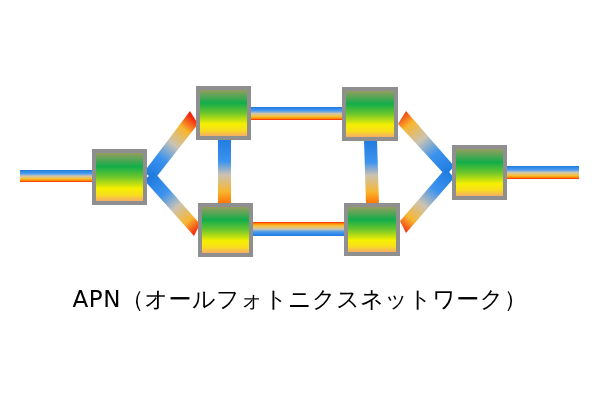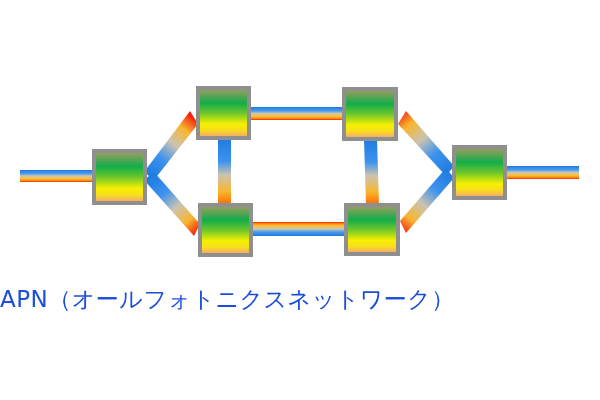--- a/index.html
+++ b/index.html
@@ -1,20 +1,20 @@
 <!DOCTYPE html>
 <html><head>
   <meta charset="utf-8">
   <style>
     html, body { margin: 0; padding: 0; background: #ffffff; }
     body { width: 600px; height: 400px; position: relative; overflow: hidden; font-family: "DejaVu Sans", sans-serif; }
     #diagram { position: absolute; left: 0; top: 0; width: 600px; height: 400px; }
     .caption {
-      position: absolute; left: 0; top: 284px; width: 600px; 
-      font-size: 23px; color: #1d4ed8; letter-spacing: 0.5px;
+      position: absolute; left: 0; top: 284px; width: 600px; text-align: center;
+      font-size: 23px; color: #000000; letter-spacing: 0.5px;
       font-family: "DejaVu Sans", sans-serif;
     }
   </style>
 </head>
 <body>
 
 <svg id="diagram" viewBox="0 0 600 400" xmlns="http://www.w3.org/2000/svg">
   <defs>
 
     <linearGradient id="hBlueTop" x1="0" y1="0" x2="0" y2="1">

